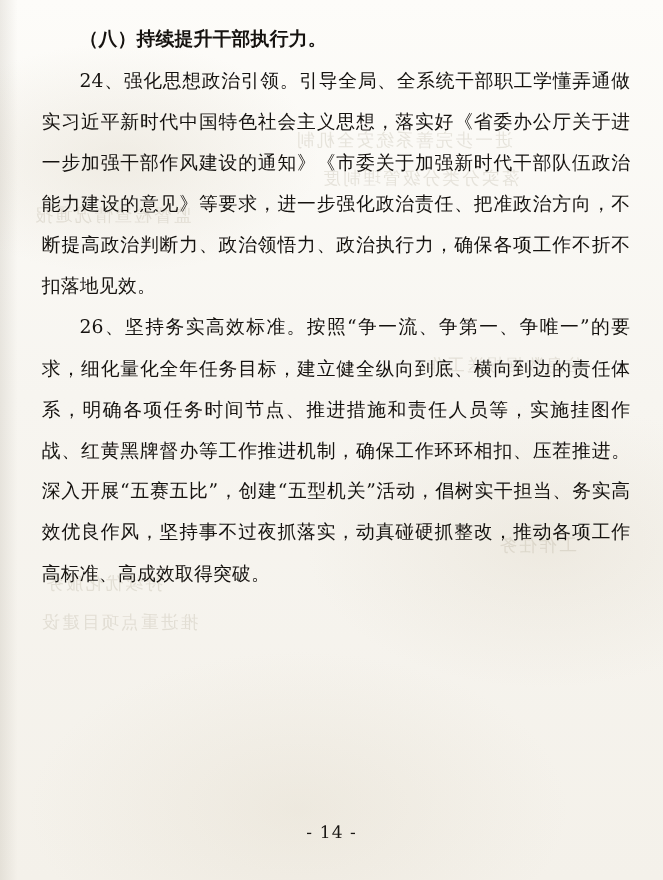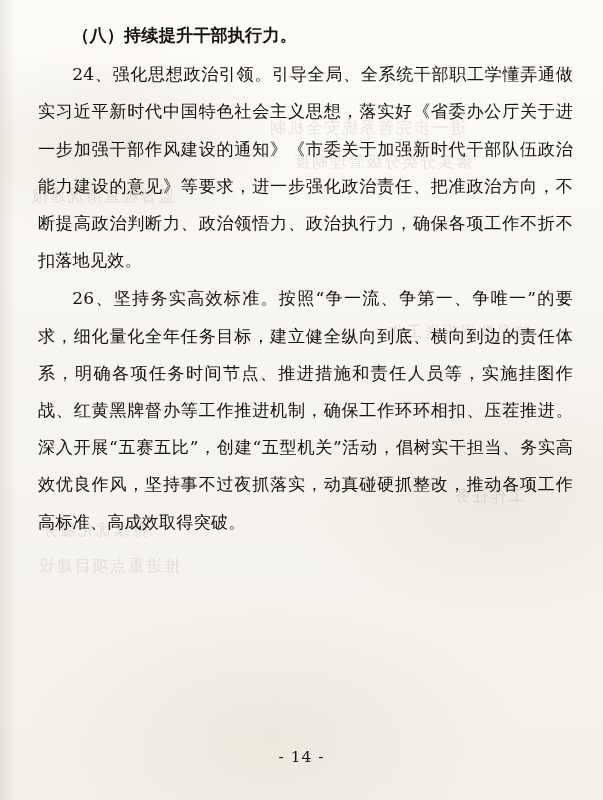--- a/index.html
+++ b/index.html
@@ -43,21 +43,20 @@
     text-align: justify;
     text-justify: inter-ideograph;
     letter-spacing: 0.2px;
     color: #15120f;
   }
   p.indent {
     text-indent: 2em;
   }
   .bold {
     font-weight: bold;
-    font-family: Liberation Mono, monospace;
   }
   .page-number {
     position: absolute;
     left: 0;
     right: 0;
     bottom: 34px;
     text-align: center;
     font-size: 15.5px;
     letter-spacing: 1px;
     color: #1a1714;

